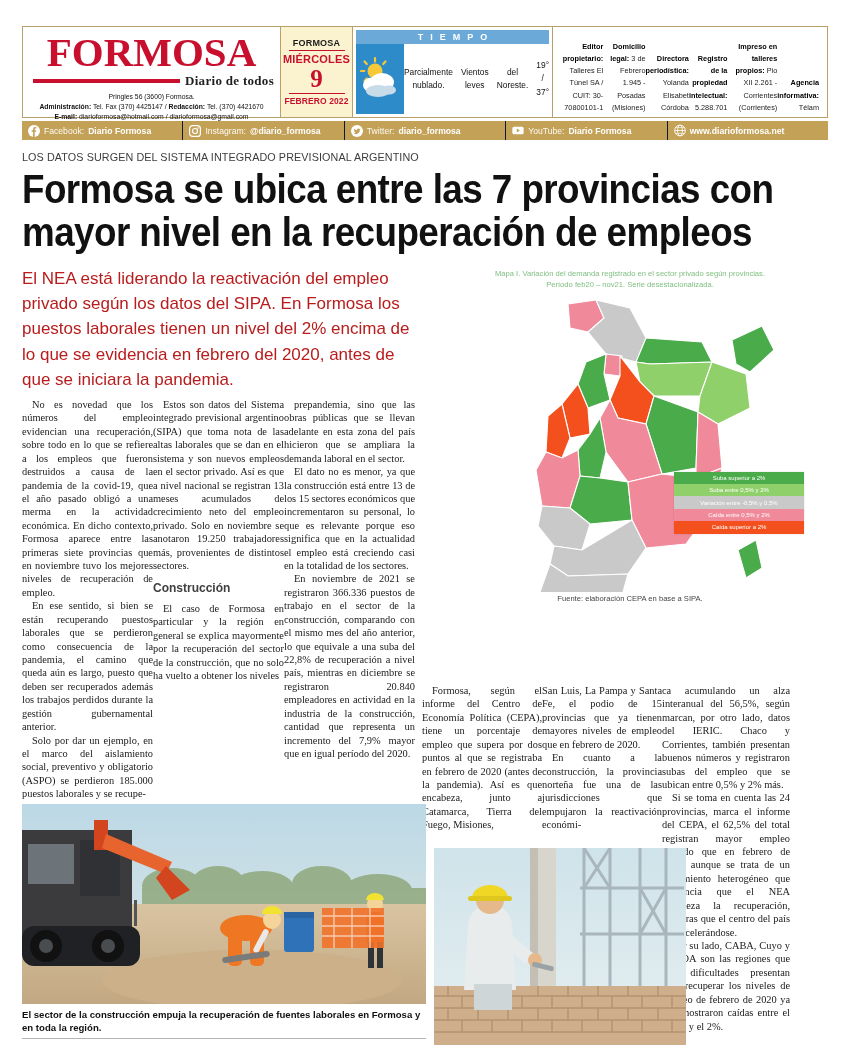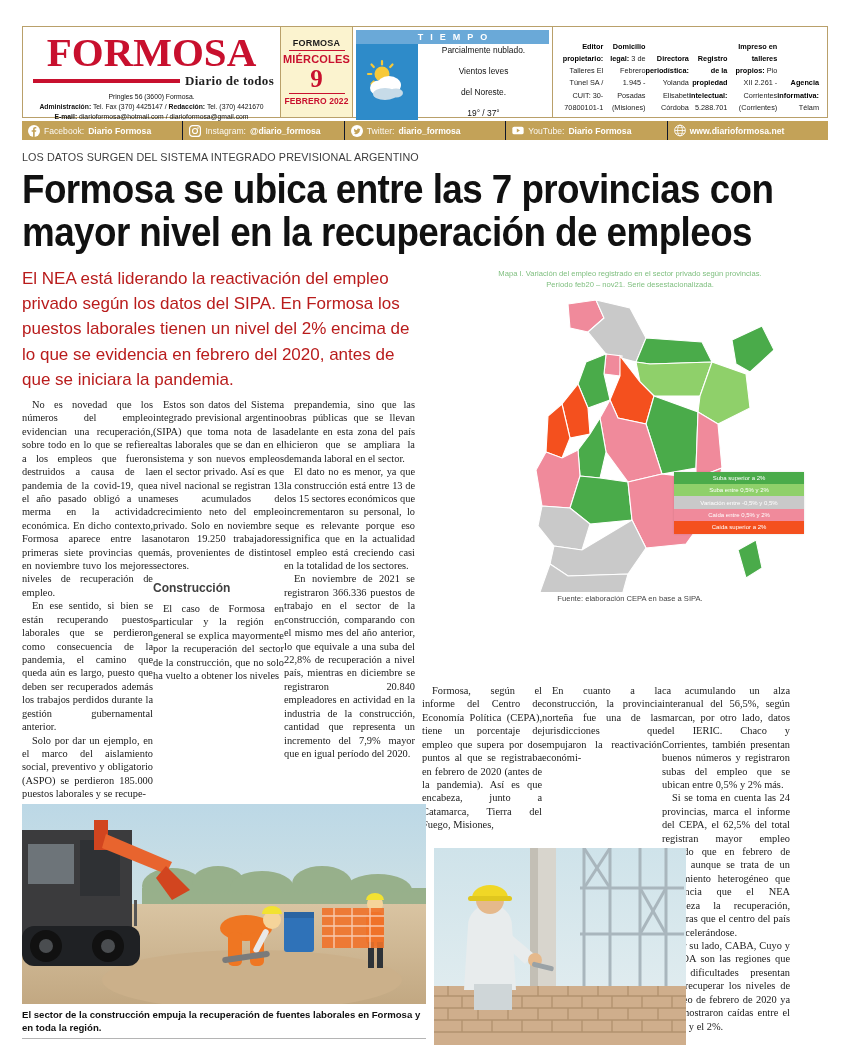--- a/index.html
+++ b/index.html
@@ -116,21 +116,21 @@
     padding: 2px 0 2px 7px;
   }
   .wt-body { display: flex; flex: 1; }
   .wt-icon {
     width: 62px;
     background: #2e8bc9;
     display: flex; align-items: center; justify-content: center;
   }
   .wt-text {
     flex: 1;
-    display: flex; flex-direction: column;
+    display: flex; flex-direction: row;
     align-items: center; justify-content: center;
     font-size: 8.4px;
     line-height: 1.55;
     color: #111;
     text-align: center;
     gap: 8px;
   }
 
   .mh-info {
     flex: 1;
@@ -447,21 +447,21 @@
     <div>Formosa se ubica entre las 7 provincias con</div>
     <div>mayor nivel en la recuperación de empleos</div>
   </div>
 
   <div class="topsec">
 
     <div class="lead">El NEA está liderando la reactivación del empleo privado según los datos del SIPA. En Formosa los puestos laborales tienen un nivel del 2% encima de lo que se evidencia en febrero del 2020, antes de que se iniciara la pandemia.</div>
 
     <div class="mapwrap">
       <div class="map-caption">
-        <div>Mapa I. Variación del empleo registrado en el sector privado según provincias.</div>
+        <div>Mapa I. Variación del demanda registrado en el sector privado según provincias.</div>
         <div>Período feb20 – nov21. Serie desestacionalizada.</div>
       </div>
 
       <div class="map-canvas">
         <svg width="360" height="300" viewBox="0 0 360 300">
           <g stroke="#ffffff" stroke-width="1.1">
 
             <path d="M118 12 L146 8 L154 26 L138 40 L120 36 Z" fill="#f08a9b"></path>
 
             <path d="M146 8 L180 16 L196 46 L186 70 L156 62 L138 40 L154 26 Z" fill="#c9c9c9"></path>
@@ -543,20 +543,21 @@
       <p class="first">prepandemia, sino que las obras públicas que se llevan adelante en esta zona del país hicieron que se ampliara la demanda laboral en el sector.</p>
       <p>El dato no es menor, ya que la construcción está entre 13 de los 15 sectores económicos que incrementaron su personal, lo que es relevante porque eso significa que en la actualidad el empleo está creciendo casi en la totalidad de los sectores.</p>
       <p>En noviembre de 2021 se registraron 366.336 puestos de trabajo en el sector de la construcción, comparando con el mismo mes del año anterior, lo que equivale a una suba del 22,8% de recuperación a nivel país, mientras en diciembre se registraron 20.840 empleadores en actividad en la industria de la construcción, cantidad que representa un incremento del 7,9% mayor que en igual período del 2020.</p>
     </div>
 
     <div class="col col-4" style="padding-top:286px">
       <p class="first">Formosa, según el informe del Centro de Economía Política (CEPA), tiene un porcentaje de empleo que supera por dos puntos al que se registraba en febrero de 2020 (antes de la pandemia). Así es que encabeza, junto a Catamarca, Tierra del Fuego, Misiones,</p>
     </div>
 
     <div class="col col-5" style="padding-top:286px">
+      <p style="text-indent:0">San Luis, La Pampa y Santa Fe, el podio de 15 provincias que ya tienen mayores niveles de empleo que en febrero de 2020.</p>
       <p>En cuanto a la construcción, la provincia norteña fue una de las jurisdicciones que empujaron la reactivación económi-</p>
     </div>
 
     <div class="col col-6" style="padding-top:286px">
       <p style="text-indent:0">ca acumulando un alza interanual del 56,5%, según marcan, por otro lado, datos del IERIC. Chaco y Corrientes, también presentan buenos números y registraron subas del empleo que se ubican entre 0,5% y 2% más.</p>
       <p>Si se toma en cuenta las 24 provincias, marca el informe del CEPA, el 62,5% del total registran mayor empleo privado que en febrero de 2020, aunque se trata de un crecimiento heterogéneo que evidencia que el NEA encabeza la recuperación, mientras que el centro del país está acelerándose.</p>
       <p>Por su lado, CABA, Cuyo y el NOA son las regiones que más dificultades presentan para recuperar los niveles de empleo de febrero de 2020 ya que mostraron caídas entre el 0,5 % y el 2%.</p>
     </div>
   </div>
 

